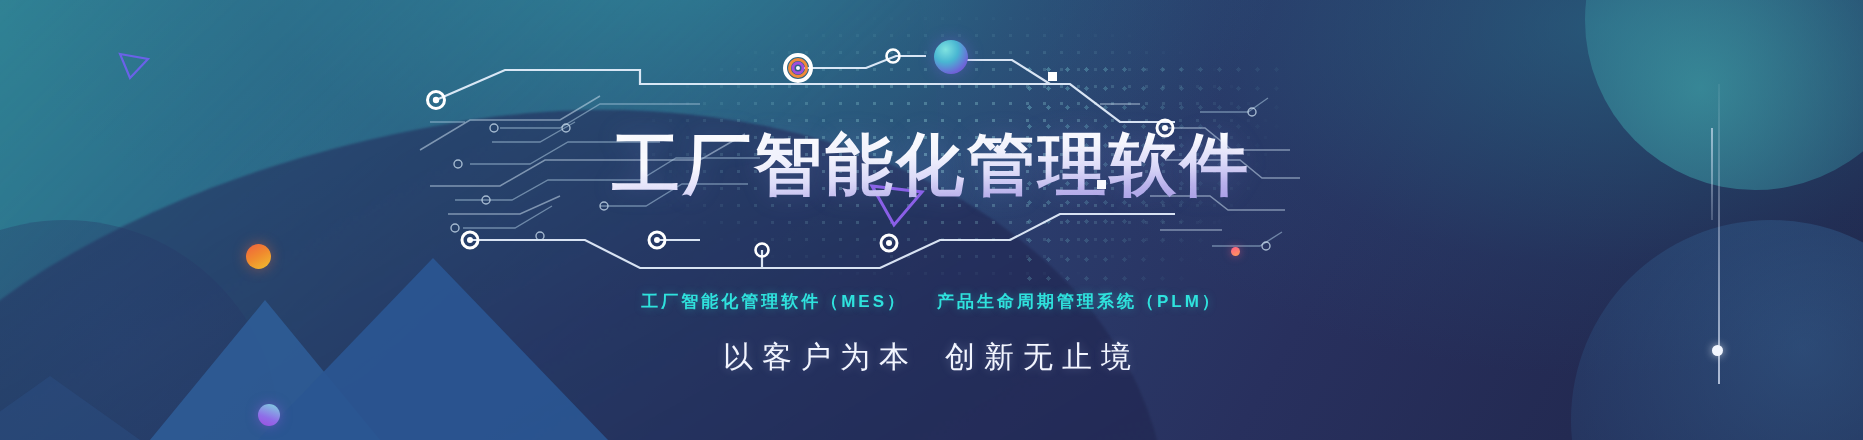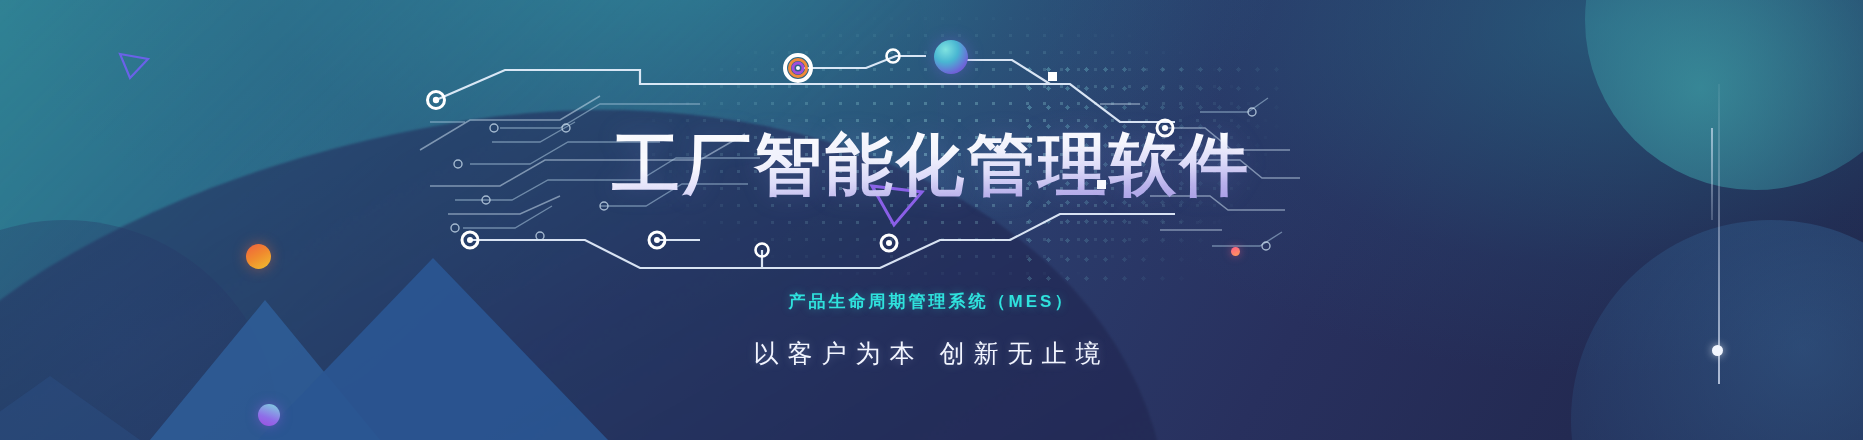--- a/index.html
+++ b/index.html
@@ -121,23 +121,24 @@
   .subrow{
     margin-top:44px;
     display:flex;align-items:center;gap:30px;
     font-size:17px;font-weight:bold;letter-spacing:3px;
     color:#2fe2dd;
     text-shadow:0 0 9px rgba(47,226,221,0.35);
     white-space:nowrap;
   }
   .tagline{
     margin-top:24px;
-    font-size:25px;letter-spacing:9px;color:#f2f5ff;
+    font-size:30px;letter-spacing:9px;color:#f2f5ff;
     text-shadow:0 0 10px rgba(200,215,255,0.28);
     white-space:nowrap;
+    font-family:Liberation Mono, monospace;
   }
 </style>
 </head>
 <body>
 
 <div class="banner">
 
   <div class="wave-left"></div>
   <div class="wave-left2"></div>
   <div class="circle-tr"></div>
@@ -238,19 +239,20 @@
   <div class="sphere"></div>
 
   <div class="vline vline-a"></div>
   <div class="vline vline-b"></div>
   <div class="dot dot-white"></div>
 
   <div class="content">
     <h1 class="title">工厂智能化管理软件</h1>
 
     <div class="subrow">
-      <span>产品生命周期管理系统（MES）</span>
+      <span>工厂智能化管理软件（MES）</span>
+      <span>产品生命周期管理系统（PLM）</span>
     </div>
 
     <div class="tagline">以客户为本  创新无止境</div>
   </div>
 
 </div>
 
 </body></html>

